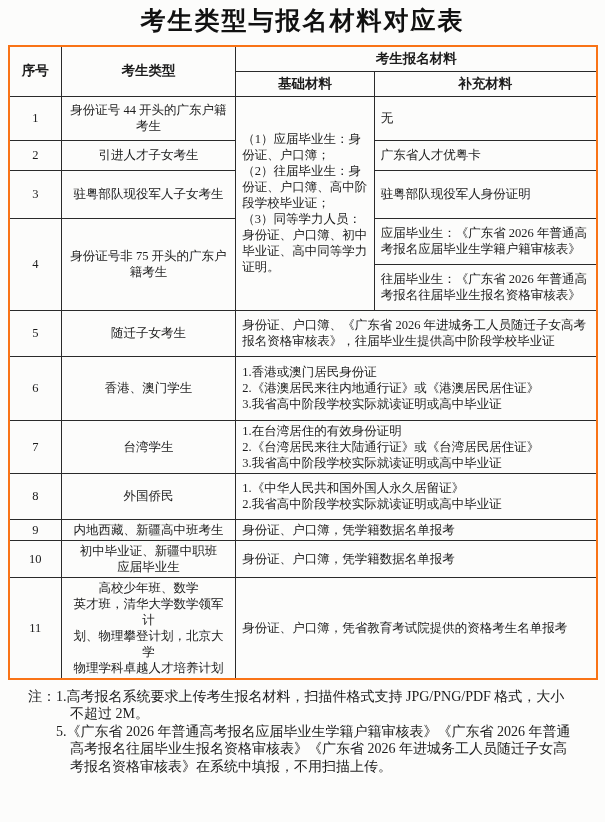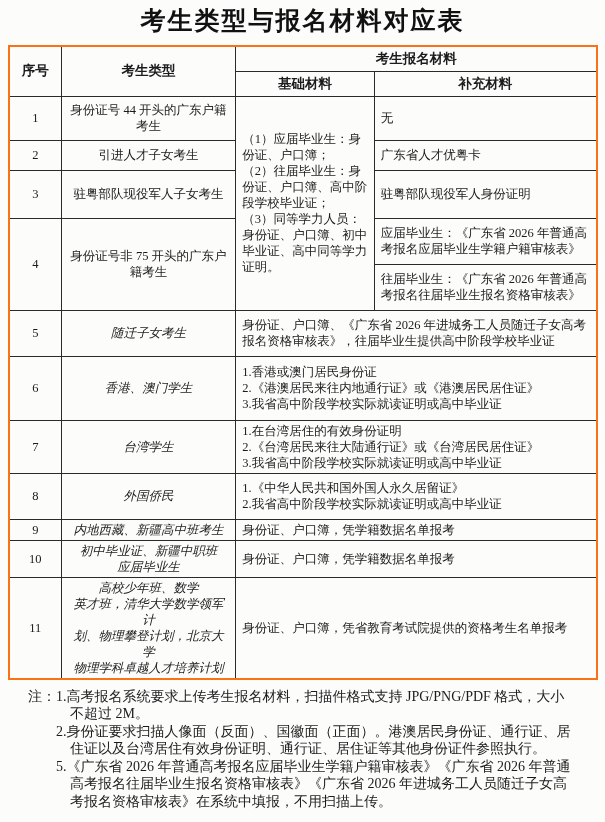--- a/index.html
+++ b/index.html
@@ -45,21 +45,21 @@
     text-align:center;
   }
   tr.hrow  { height:25px; }
   tr.r1 { height:44px; } tr.r2 { height:30px; } tr.r3 { height:48px; }
   tr.r4a { height:46px; } tr.r4b { height:46px; }
   tr.r5 { height:46px; } tr.r6 { height:64px; } tr.r7 { height:46px; }
   tr.r8 { height:46px; } tr.r9 { height:19px; } tr.r10 { height:35px; }
   tr.r11 { height:67px; }
   td.idx { text-align:center; }
   td.left { text-align:center; }
-  td.center { text-align:center;font-style:italic; }
+  td.center { text-align:center; }
   td.mat { text-align:left; }
   .pre { white-space:pre-line; }
   .notes {
     display:flex;
     margin:8px 14px 0 28px;
     font-size:14px;
     line-height:17.5px;
     color:#1c1c1c;
   }
   .notes-label { flex:0 0 auto; white-space:nowrap; }
@@ -162,18 +162,17 @@
 物理学科卓越人才培养计划</td>
         <td class="mat" colspan="2">身份证、户口簿，凭省教育考试院提供的资格考生名单报考</td>
       </tr>
     </tbody>
   </table>
 
   <div class="notes">
     <span class="notes-label">注：</span>
     <div class="note-items">
       <div class="note-item">1.高考报名系统要求上传考生报名材料，扫描件格式支持 JPG/PNG/PDF 格式，大小不超过 2M。</div>
-      <div class="note-item">2.身份证要求扫描人像面（反面）、国徽面（正面）。港澳居民身份证、通行证、居住证以及台湾居住有效身份证明、通行证、居住证等其他身份证件参照执行。</div>
       <div class="note-item">5.《广东省 2026 年普通高考报名应届毕业生学籍户籍审核表》《广东省 2026 年普通高考报名往届毕业生报名资格审核表》《广东省 2026 年进城务工人员随迁子女高考报名资格审核表》在系统中填报，不用扫描上传。</div>
     </div>
   </div>
 
 </div>
 
 </body></html>

